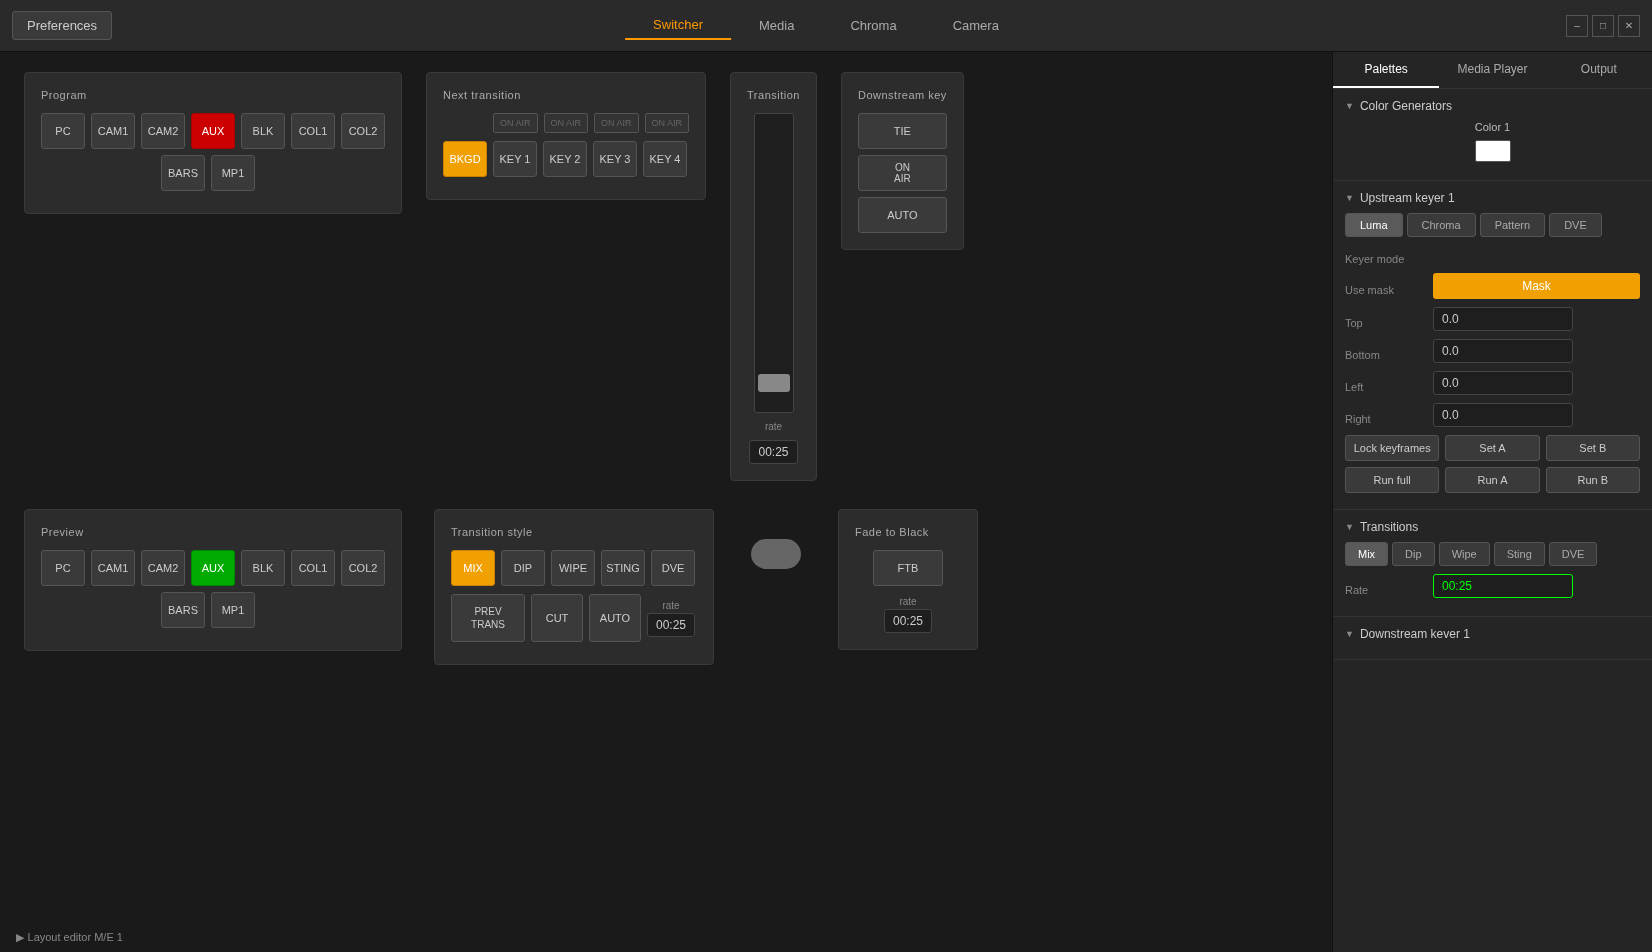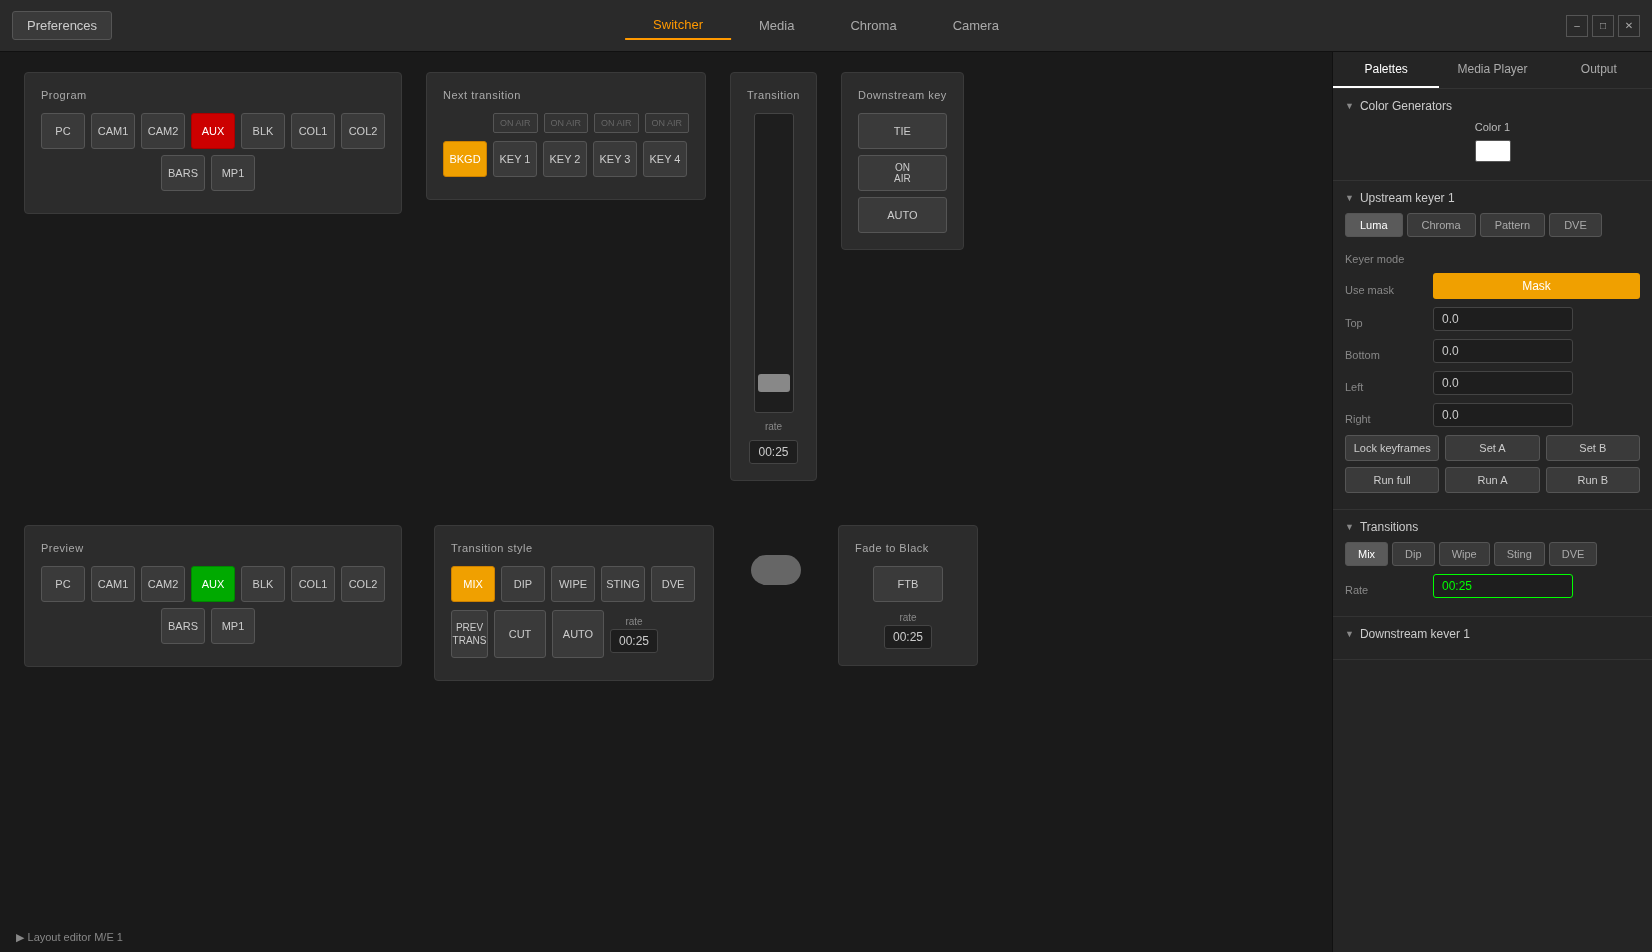--- a/index.html
+++ b/index.html
@@ -88,21 +88,21 @@
       overflow-y: auto;
       flex-shrink: 0;
     }
 
     
     .section {
       background: #2c2c2c;
       border: 1px solid #3a3a3a;
       border-radius: 4px;
       padding: 16px;
-      margin-bottom: 20px;
+      margin-bottom: 4px;
     }
     .section-title {
       font-size: 11px;
       color: #aaa;
       margin-bottom: 12px;
       font-weight: 500;
       letter-spacing: 0.5px;
     }
 
     
@@ -369,21 +369,21 @@
 
     .prev-trans-btn {
       background: #3a3a3a;
       border: 1px solid #555;
       color: #ccc;
       padding: 6px 8px;
       font-size: 10px;
       cursor: pointer;
       border-radius: 3px;
       text-align: center;
-      width: 37px;
+      width: 74px;
       min-height: 48px;
       display: flex;
       align-items: center;
       justify-content: center;
       line-height: 1.3;
     }
   </style>
 </head>
 <body>
 

